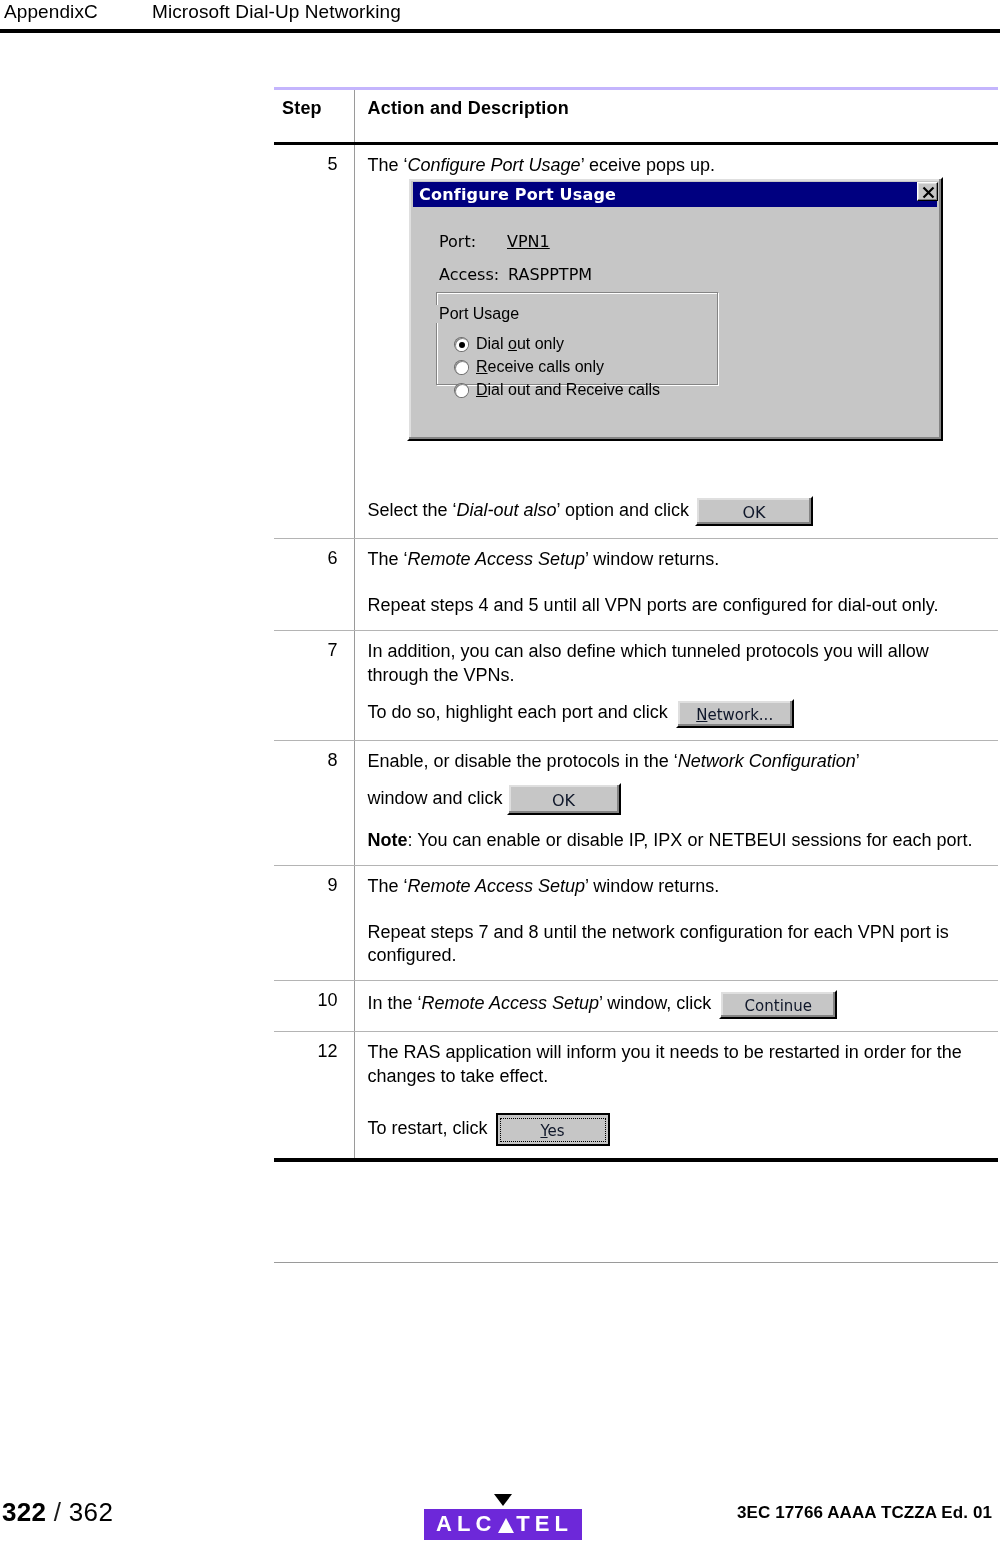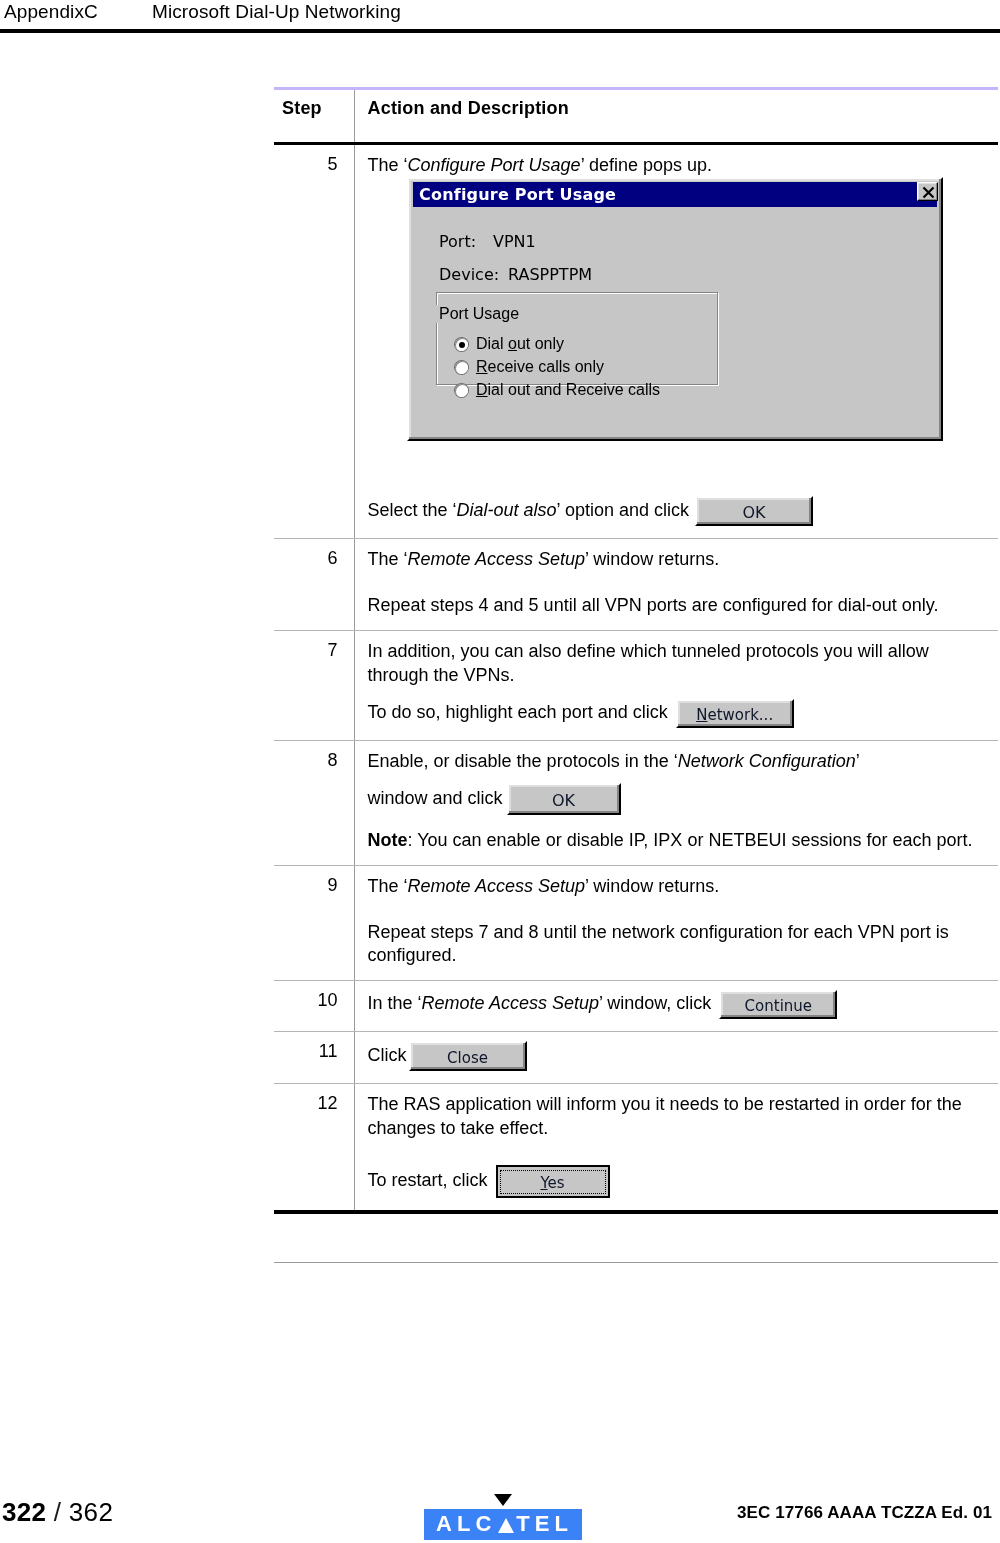--- a/index.html
+++ b/index.html
@@ -219,21 +219,21 @@
     box-shadow: inset -1px -1px 0 #848484, inset 1px 1px 0 #dfdfdf;
   }
   .dlg-close svg { position: absolute; left: 4px; top: 3px; }
 
   .dlg-field-label {
     position: absolute;
     font-size: 16px;
     color: #000;
   }
   .lbl-port   { left: 30px; top: 53px; }
-  .val-port   { left: 84px; top: 53px; }
+  .val-port   { left: 98px; top: 53px; text-decoration: underline; }
   .lbl-device { left: 30px; top: 86px; }
   .val-device { left: 99px; top: 86px; }
 
   .group-box {
     position: absolute;
     left: 27px; top: 113px;
     width: 282px; height: 93px;
     border: 1px solid #848484;
     box-shadow: 1px 1px 0 #ffffff, inset 1px 1px 0 #ffffff;
     box-sizing: border-box;
@@ -298,21 +298,21 @@
   }
   .footer-logo .tri {
     width: 0; height: 0;
     margin: 0 auto 3px auto;
     border-left: 9px solid transparent;
     border-right: 9px solid transparent;
     border-top: 12px solid #000;
   }
   .footer-logo .wordmark {
     display: inline-block;
-    background: #3b82f6;
+    background: #6d28d9;
     color: #fff;
     font-weight: bold;
     font-size: 22px;
     letter-spacing: 5px;
     padding: 4px 9px 5px 12px;
     line-height: 1;
     position: relative;
   }
   .footer-logo .wordmark .glyph-a {
     display: inline-block;
@@ -349,21 +349,21 @@
     <tr>
       <th class="th-step">Step</th>
       <th class="th-desc">Action and Description</th>
     </tr>
   </thead>
   <tbody>
 
     <tr>
       <td class="td-step">5</td>
       <td class="td-desc">
-        <p><span>The ‘</span><em>Configure Port Usage</em><span>’ define pops up.</span></p>
+        <p><span>The ‘</span><em>Configure Port Usage</em><span>’ eceive pops up.</span></p>
 
         <div style="height:318px"></div>
 
         <p><span>Select the ‘</span><em>Dial-out also</em><span>’ option and click</span><span class="btn95 btn-ok-inline"><span class="lbl">OK</span></span></p>
       </td>
     </tr>
 
     <tr>
       <td class="td-step">6</td>
       <td class="td-desc">
@@ -397,26 +397,20 @@
       </td>
     </tr>
 
     <tr>
       <td class="td-step">10</td>
       <td class="td-desc">
         <p><span>In the ‘</span><em>Remote Access Setup</em><span>’ window, click</span><span class="btn95 btn-continue"><span class="lbl">Continue</span></span></p>
       </td>
     </tr>
 
-    <tr>
-      <td class="td-step">11</td>
-      <td class="td-desc">
-        <p><span>Click</span><span class="btn95 btn-close"><span class="lbl">Close</span></span></p>
-      </td>
-    </tr>
 
     <tr>
       <td class="td-step">12</td>
       <td class="td-desc">
         <p>The RAS application will inform you it needs to be restarted in order for the changes to take effect.</p>
         <p style="margin-top:24px"><span>To restart, click</span><span class="btn-yes-wrap"><span class="btn95 btn-yes"><span class="lbl"><span class="u">Y</span><span>es</span></span></span></span></p>
       </td>
     </tr>
 
   </tbody>
@@ -427,21 +421,21 @@
     <span>Configure Port Usage</span>
   </div>
   <div class="dlg-close">
     <svg width="13" height="13" viewBox="0 0 13 13" aria-hidden="true">
       <path d="M1.5 1.5 L11.5 11.5 M11.5 1.5 L1.5 11.5" stroke="#000" stroke-width="2.2" fill="none"></path>
     </svg>
   </div>
 
   <span class="dlg-field-label lbl-port">Port:</span>
   <span class="dlg-field-label val-port">VPN1</span>
-  <span class="dlg-field-label lbl-device">Device:</span>
+  <span class="dlg-field-label lbl-device">Access:</span>
   <span class="dlg-field-label val-device">RASPPTPM</span>
 
   <div class="group-box"></div>
 
 </div>
 
 <span class="group-title">Port Usage</span>
 
 <div class="radio-row" style="top:335px">
   <span class="rdo on"></span><span>Dial </span><span class="u">o</span><span>ut only</span>

